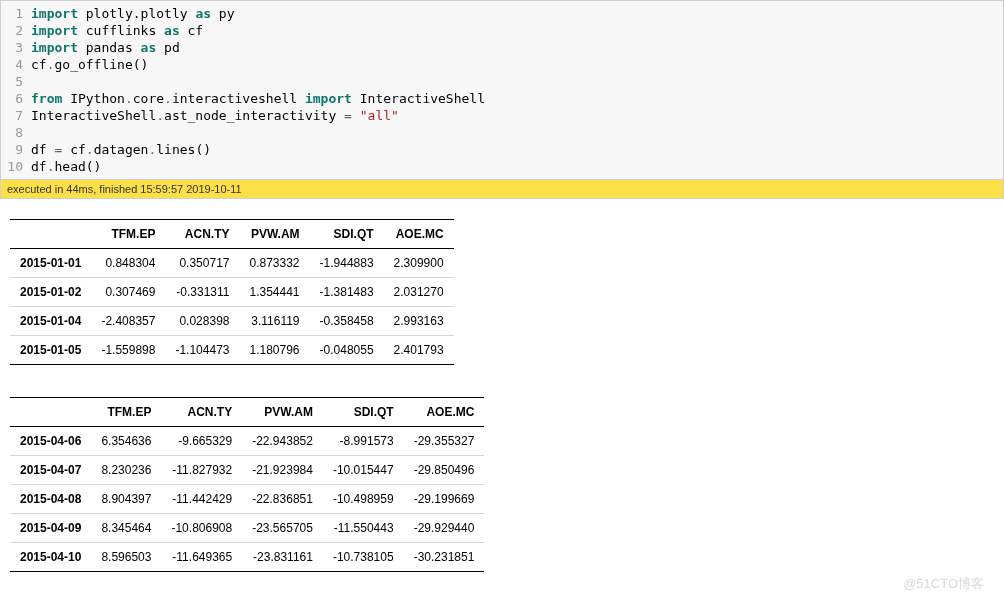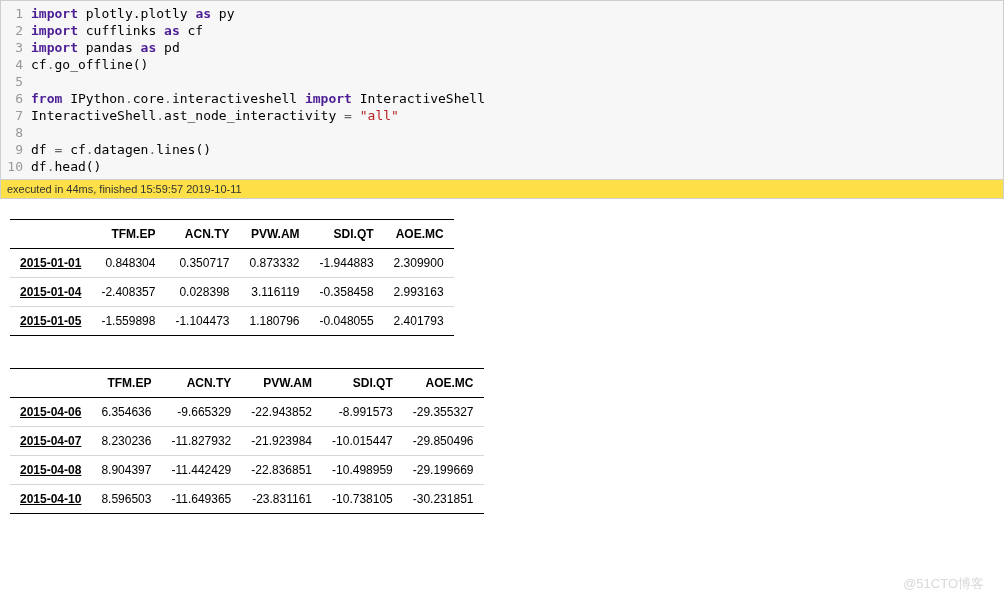--- a/index.html
+++ b/index.html
@@ -28,21 +28,21 @@
   }
   .gutter {
     width: 30px;
     text-align: right;
     color: #999;
     padding-right: 8px;
     user-select: none;
     flex-shrink: 0;
   }
   .code-content { flex: 1; }
-  .kw { color: #4c1d95; font-weight: bold; }
+  .kw { color: #0f766e; font-weight: bold; }
   .nm { color: #000; }
   .op { color: #666; }
   .str { color: #ba2121; }
   .exec-info {
     border: 1px solid #cfcfcf;
     border-top: none;
     background: #fde047;
     padding: 3px 6px;
     font-size: 11px;
     color: #333;
@@ -60,21 +60,20 @@
     padding: 7px 10px;
     border: none;
   }
   table.dataframe thead th {
     border-bottom: 1px solid #000;
     font-weight: bold;
   }
   table.dataframe tbody th {
     font-weight: bold;
     text-align: left;
-    text-decoration: underline;
   }
   table.dataframe tbody tr {
     border-bottom: 1px solid #d6d6d6;
   }
   table.dataframe tbody tr:last-child {
     border-bottom: 1px solid #000;
   }
   table.dataframe thead tr {
     border-top: 1px solid #000;
   }
@@ -120,20 +119,28 @@
       <tbody>
         <tr>
           <th>2015-01-01</th>
           <td>0.848304</td>
           <td>0.350717</td>
           <td>0.873332</td>
           <td>-1.944883</td>
           <td>2.309900</td>
         </tr>
         <tr>
+          <th>2015-01-02</th>
+          <td>0.307469</td>
+          <td>-0.331311</td>
+          <td>1.354441</td>
+          <td>-1.381483</td>
+          <td>2.031270</td>
+        </tr>
+        <tr>
           <th>2015-01-04</th>
           <td>-2.408357</td>
           <td>0.028398</td>
           <td>3.116119</td>
           <td>-0.358458</td>
           <td>2.993163</td>
         </tr>
         <tr>
           <th>2015-01-05</th>
           <td>-1.559898</td>
@@ -174,20 +181,28 @@
         </tr>
         <tr>
           <th>2015-04-08</th>
           <td>8.904397</td>
           <td>-11.442429</td>
           <td>-22.836851</td>
           <td>-10.498959</td>
           <td>-29.199669</td>
         </tr>
         <tr>
+          <th>2015-04-09</th>
+          <td>8.345464</td>
+          <td>-10.806908</td>
+          <td>-23.565705</td>
+          <td>-11.550443</td>
+          <td>-29.929440</td>
+        </tr>
+        <tr>
           <th>2015-04-10</th>
           <td>8.596503</td>
           <td>-11.649365</td>
           <td>-23.831161</td>
           <td>-10.738105</td>
           <td>-30.231851</td>
         </tr>
       </tbody>
     </table>
 </div>

